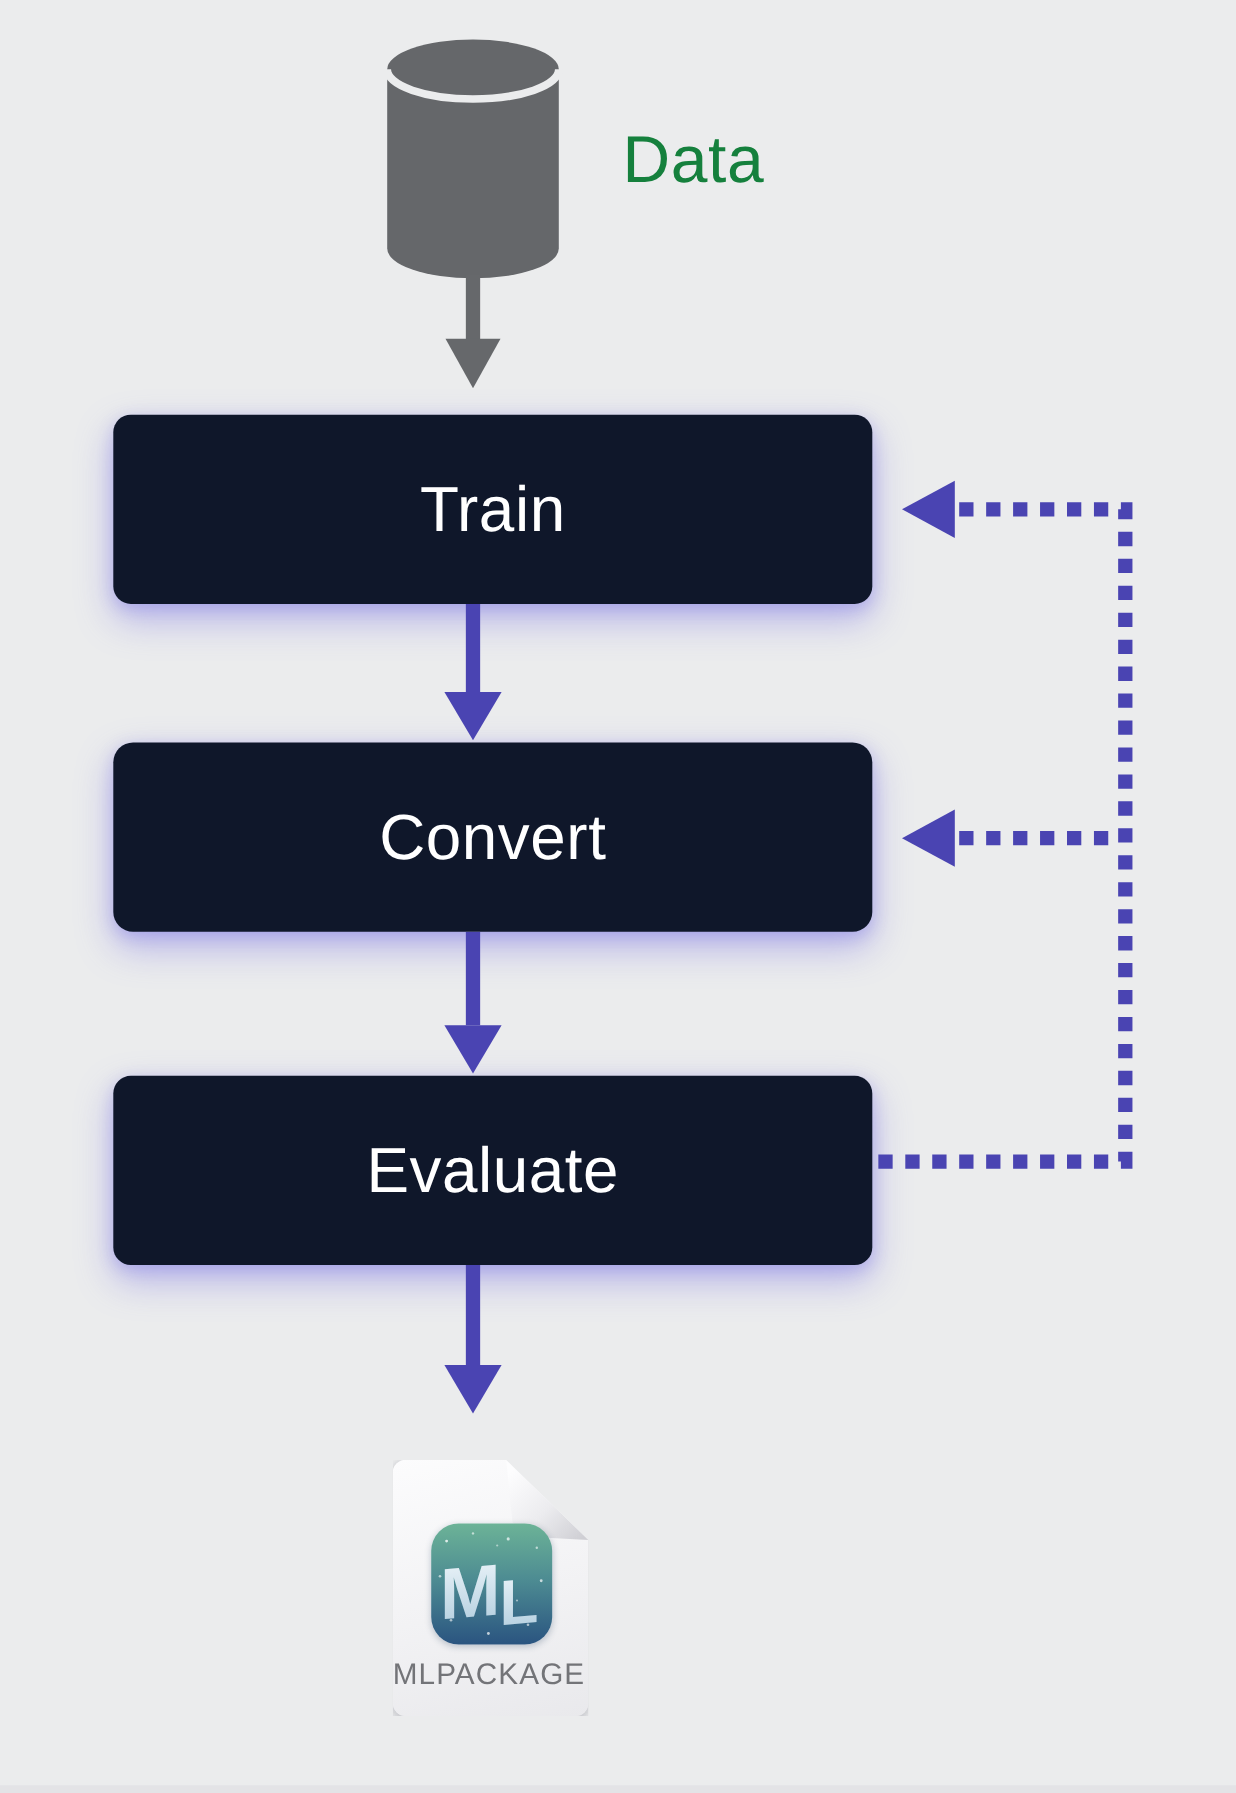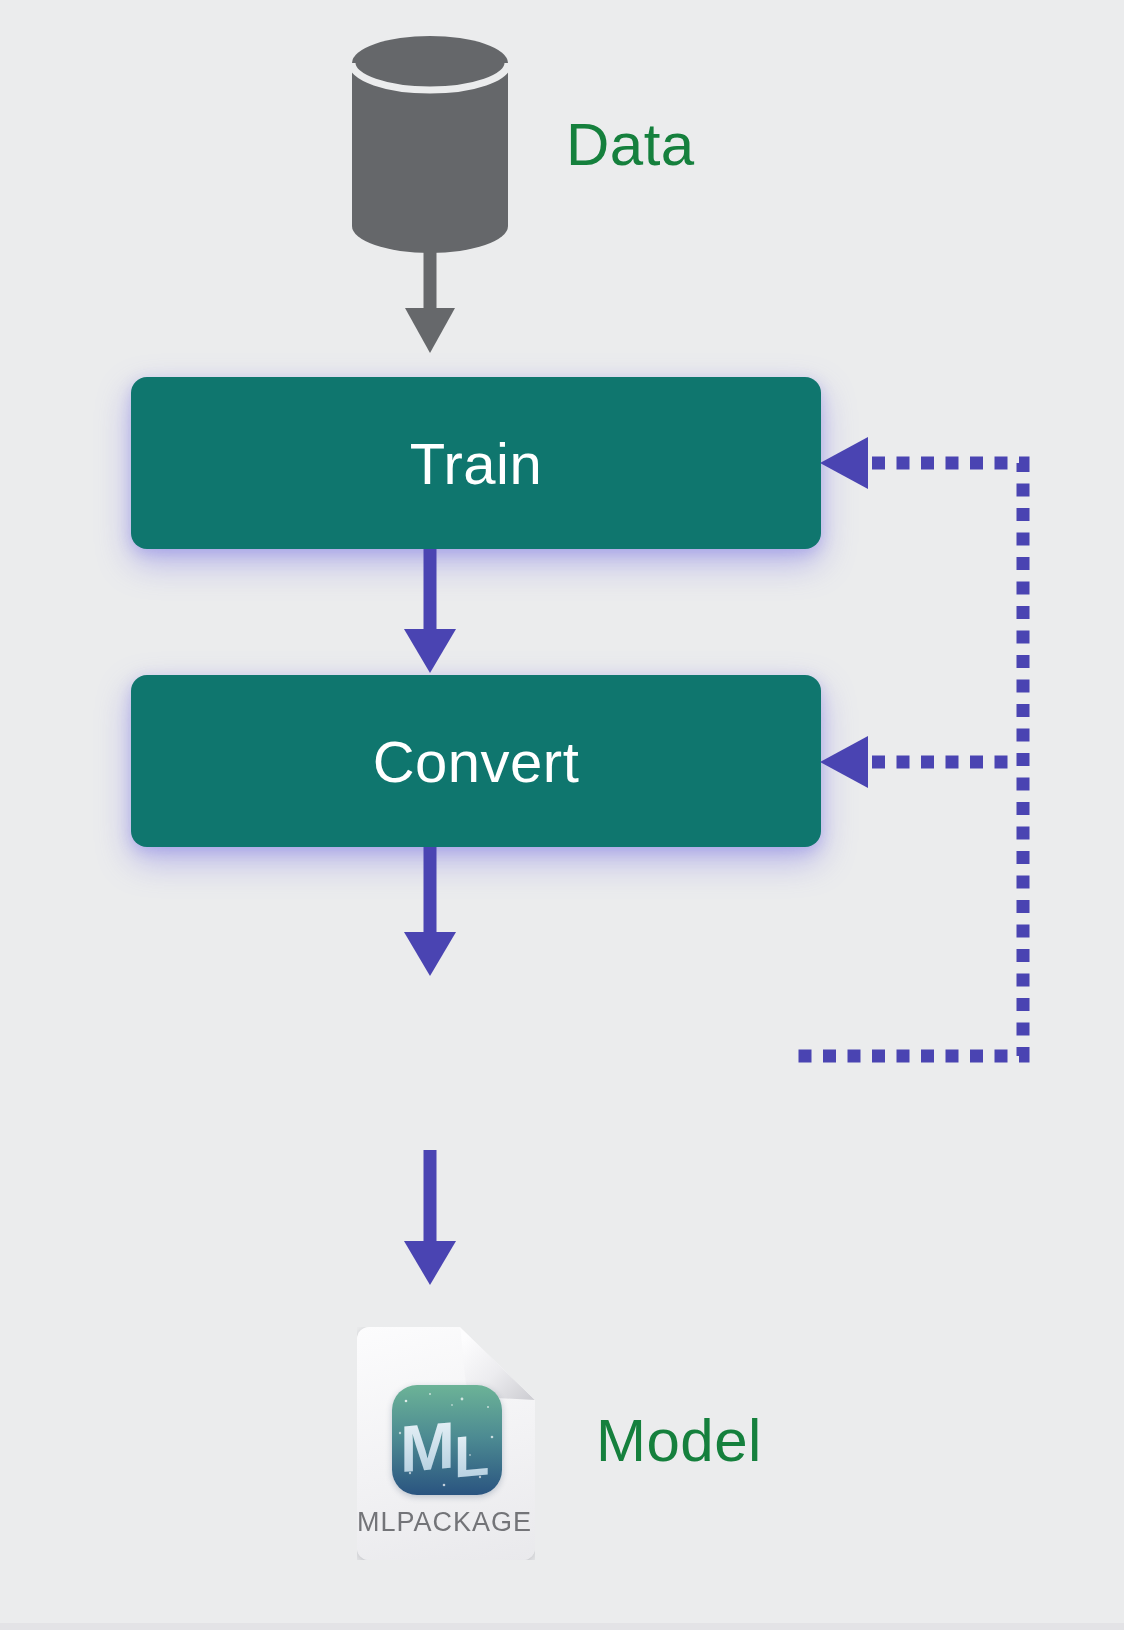--- a/index.html
+++ b/index.html
@@ -17,29 +17,28 @@
     font-size:60px;color:#15803d;font-weight:400;
     letter-spacing:0.5px;line-height:1.1;
     user-select:none;
   }
   .label-data{left:566px;top:112px;}
   .label-model{left:596px;top:1408px;}
 
   
   .node{
     position:absolute;left:103px;width:690px;height:172px;
-    background:#0f766e;
+    background:#0f172a;
     border-radius:16px;
     display:flex;align-items:center;justify-content:center;
     color:#ffffff;font-size:58px;font-weight:400;letter-spacing:0.5px;
     box-shadow:0 14px 34px rgba(104,97,228,0.40),0 4px 14px rgba(104,97,228,0.25);
-    margin-left:28px;
   }
   .node-train{top:377px;}
-  .node-convert{top:675px;}
+  .node-convert{top:675px;border-radius:18px;}
   .node-evaluate{top:978px;}
 
   .arrow-svg{position:absolute;pointer-events:none;}
   .overlay-svg{position:absolute;inset:0;width:1124px;height:1630px;pointer-events:none;}
 
   
   .doc{
     position:absolute;left:357px;top:1327px;width:178px;height:233px;
     background:linear-gradient(165deg,#fcfcfd 0%,#f2f2f4 55%,#e9e9ec 100%);
     border-radius:12px;
@@ -79,20 +78,23 @@
   <svg class="arrow-svg" style="left:400px;top:250px" width="60" height="105" viewBox="0 0 60 105">
     <line x1="30" y1="0" x2="30" y2="60" stroke="#66686b" stroke-width="13"></line>
     <polygon points="30,103 5,58 55,58" fill="#66686b"></polygon>
   </svg>
 
   <div class="node node-train">
     <span>Train</span>
   </div>
   <div class="node node-convert">
     <span>Convert</span>
+  </div>
+  <div class="node node-evaluate">
+    <span>Evaluate</span>
   </div>
 
   <svg class="arrow-svg" style="left:400px;top:549px" width="60" height="126" viewBox="0 0 60 126">
     <line x1="30" y1="0" x2="30" y2="80" stroke="#4a44b2" stroke-width="13"></line>
     <polygon points="30,124 4,80 56,80" fill="#4a44b2"></polygon>
   </svg>
 
   <svg class="arrow-svg" style="left:400px;top:847px" width="60" height="131" viewBox="0 0 60 131">
     <line x1="30" y1="0" x2="30" y2="85" stroke="#4a44b2" stroke-width="13"></line>
     <polygon points="30,129 4,85 56,85" fill="#4a44b2"></polygon>
@@ -136,16 +138,15 @@
         </g>
         <g transform="skewY(-5)" font-family="Liberation Sans, DejaVu Sans, sans-serif" font-weight="700" fill="url(#letterGrad)">
           <text x="8" y="88" font-size="66">M</text>
           <text x="62" y="98" font-size="58">L</text>
         </g>
       </svg>
     </div>
     <div class="doc-badge">MLPACKAGE</div>
   </div>
 
-  <div class="side-label label-model">Model</div>
 
   <div style="position:absolute;left:0;bottom:0;width:100%;height:7px;background:#e3e3e6;"></div>
 </div>
 
 </body></html>

